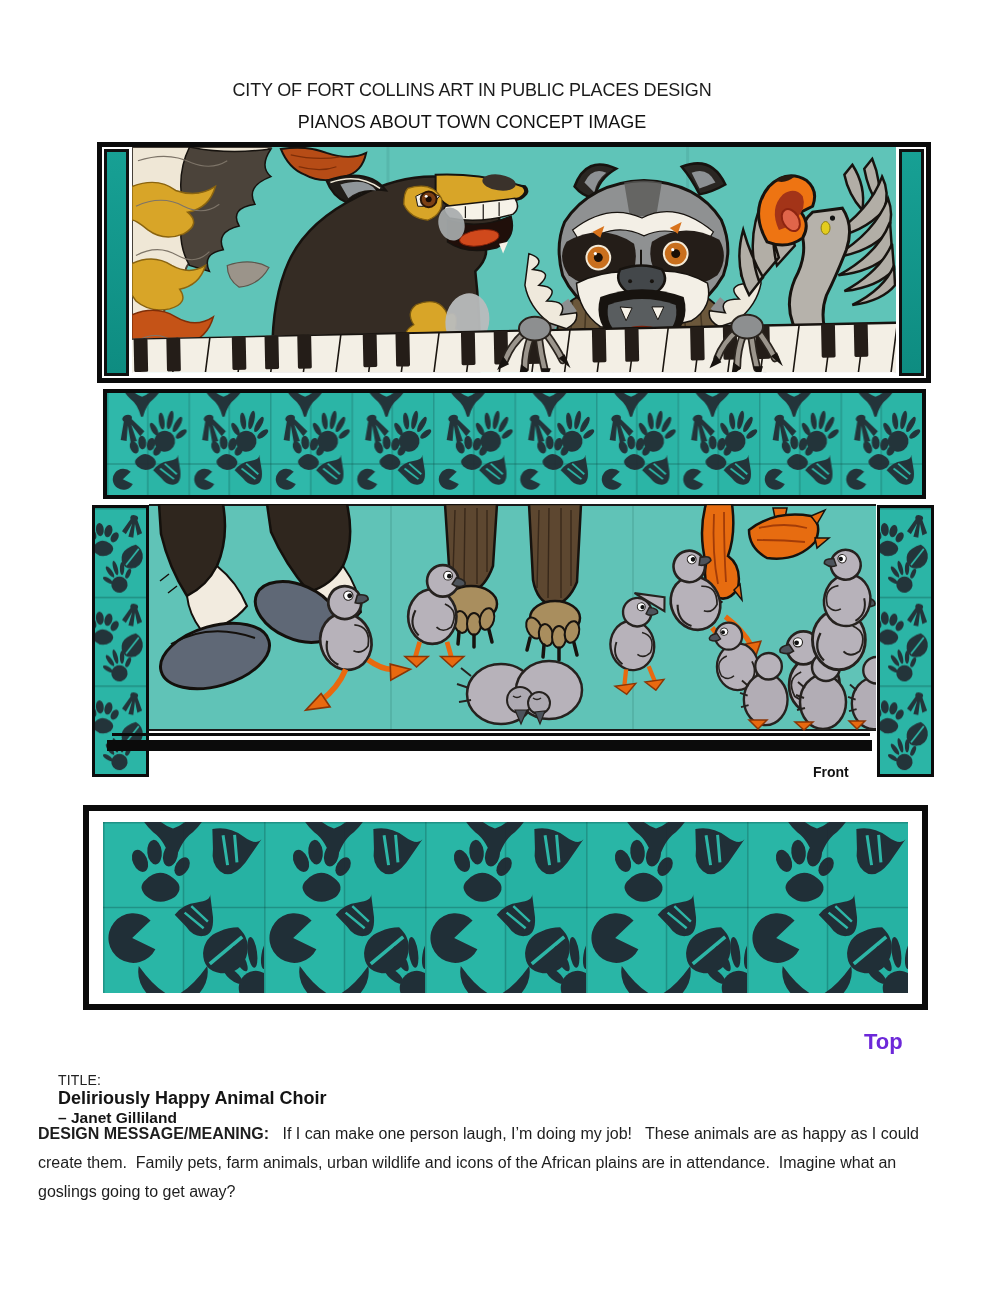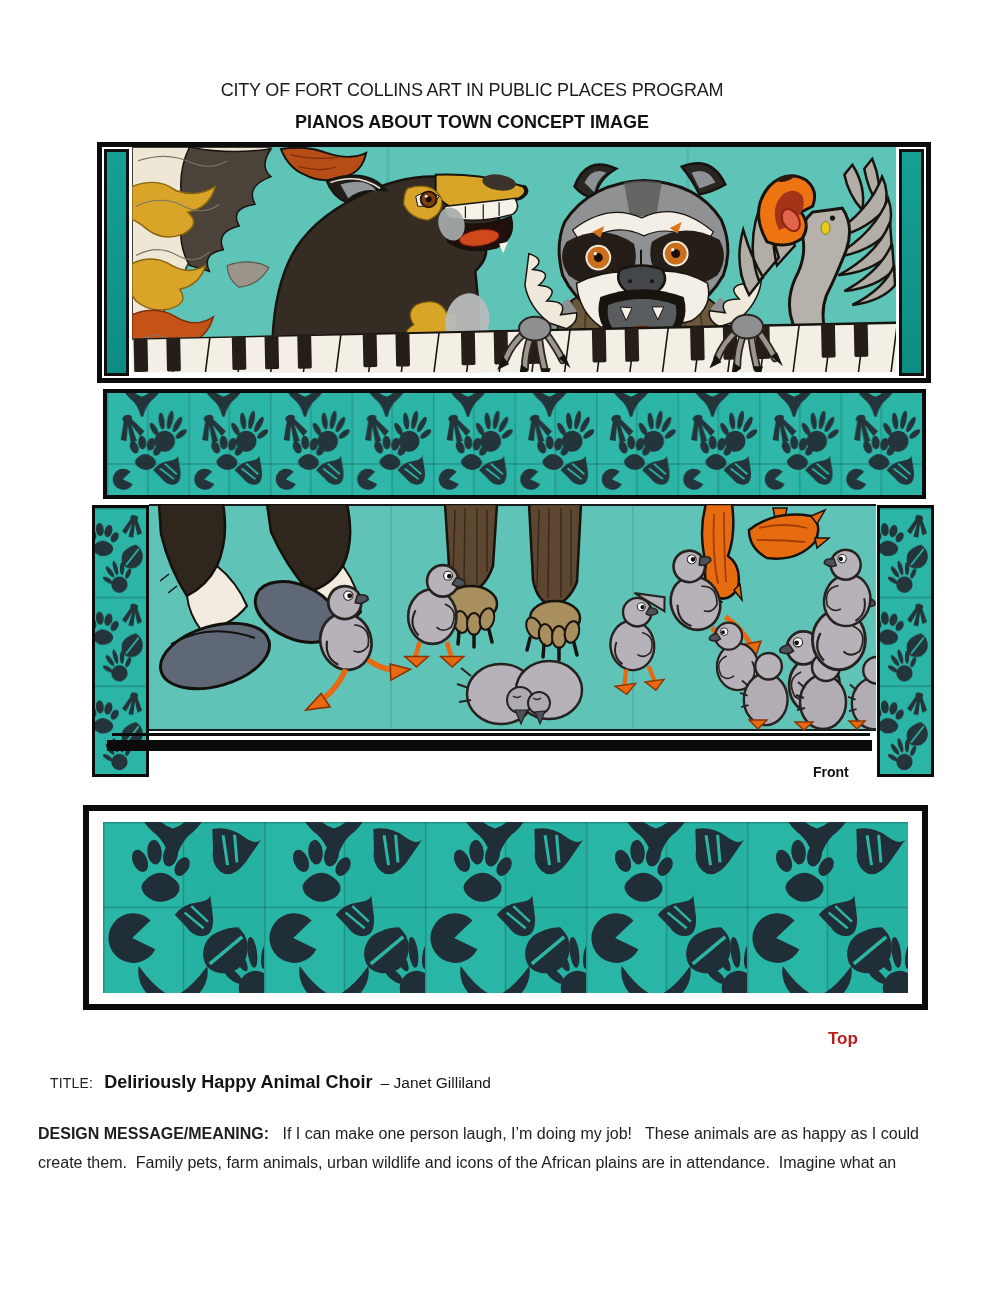--- a/index.html
+++ b/index.html
@@ -1,43 +1,43 @@
 <!DOCTYPE html>
 <html><head>
 <meta charset="utf-8">
 <style>
   html,body{margin:0;padding:0;background:#ffffff;}
   .page{position:relative;width:1000px;height:1294px;background:#ffffff;overflow:hidden;
         font-family:"Liberation Sans", sans-serif;color:#1c1c1c;}
   .abs{position:absolute;}
   .hdr1{top:80px;left:0;width:944px;text-align:center;font-size:18px;letter-spacing:-.2px;color:#1b1b1b;}
-  .hdr2{top:112px;left:0;width:944px;text-align:center;font-size:18px;font-weight:700;color:#111;}
+  .hdr2{top:112px;left:0;width:944px;text-align:center;font-size:18px;font-weight:400;color:#111;}
   .panel1{left:97px;top:142px;width:834px;height:241px;border:5px solid #0b0b0b;background:#fff;
           display:flex;box-sizing:border-box;}
   .cap{width:25px;margin:2px;background:linear-gradient(180deg,#17a094,#0e8c81);border:3px solid #101010;box-sizing:border-box;}
   .artwrap{flex:1;position:relative;margin:0 1px;}
   .artwrap svg{display:block;width:100%;height:100%;}
   .panel2{left:103px;top:389px;width:823px;height:110px;border:4px solid #0b0b0b;box-sizing:border-box;}
   .panel2 svg{display:block;width:100%;height:100%;}
   .leg{top:505px;width:57px;height:272px;border:3px solid #0b0b0b;box-sizing:border-box;background:#2bb5a6;}
   .leg svg{display:block;width:100%;height:100%;}
   .legL{left:92px;} .legR{left:877px;}
   .frontpic{left:149px;top:504px;width:727px;height:227px;}
   .frontpic svg{display:block;width:100%;height:100%;}
   .railline{left:112px;top:733px;width:758px;height:3px;background:#0b0b0b;}
   .railbar{left:107px;top:740px;width:765px;height:11px;background:#0b0b0b;}
   .flabel{left:813px;top:764px;font-size:14px;font-weight:700;color:#111;}
   .panel3{left:83px;top:805px;width:845px;height:205px;border:6px solid #0b0b0b;background:#fff;
           padding:11px 14px;box-sizing:border-box;}
   .panel3 svg{display:block;width:100%;height:100%;}
-  .tlabelpos{left:828px;top:1029px;font-size:17px;font-weight:700;color:#b91c1c;}
-  .titleline{left:50px;top:1072px;display:flex;align-items:baseline;}
+  .tlabelpos{left:864px;top:1029px;font-size:22px;font-weight:700;color:#6d28d9;}
+  .titleline{left:50px;top:1072px;display:flex;align-items:baseline;flex-direction:column;}
   .tlabel{font-size:14px;color:#222;letter-spacing:.2px;margin-right:11px;}
   .tname{font-size:18px;font-weight:700;color:#141414;}
-  .tartist{font-size:15.5px;font-weight:400;color:#141414;margin-left:8px;}
+  .tartist{font-size:15.5px;font-weight:700;color:#141414;margin-left:8px;}
   .message{left:38px;top:1119px;width:916px;font-size:16px;line-height:29px;color:#1d1d1d;}
   .mline{white-space:pre-wrap;}
   .b{font-weight:700;}
 </style>
 </head>
 <body>
 
 <svg width="0" height="0" style="position:absolute" aria-hidden="true">
 <defs>
 <g id="fp-paw">
@@ -85,21 +85,21 @@
 <g id="gosling-back">
   <ellipse cx="26" cy="50" rx="23" ry="27" fill="#b2adb5" stroke="#26221f" stroke-width="2.5"></ellipse>
   <circle cx="29" cy="15" r="14" fill="#b7b2ba" stroke="#26221f" stroke-width="2.5"></circle>
   <path d="M8 36 l-7 -6 M7 46 l-8 -3 M8 56 l-8 2" stroke="#26221f" stroke-width="2" fill="none"></path>
 </g>
 </defs>
 </svg>
 
 <div class="page">
 
-  <div class="abs hdr1">CITY OF FORT COLLINS ART IN PUBLIC PLACES PROGRAM</div>
+  <div class="abs hdr1">CITY OF FORT COLLINS ART IN PUBLIC PLACES DESIGN</div>
   <div class="abs hdr2">PIANOS ABOUT TOWN CONCEPT IMAGE</div>
 
   <div class="abs panel1">
     <div class="cap"></div>
     <div class="artwrap">
       <svg viewBox="0 0 770 234" preserveAspectRatio="none">
         <rect width="770" height="234" fill="#5fc4b8"></rect>
         <path d="M258 0 V234 M560 0 V234" stroke="rgba(0,40,35,.08)" stroke-width="3"></path>
 
         <g>
@@ -441,15 +441,16 @@
 
   <div class="abs titleline">
     <span class="tlabel">TITLE:</span>
     <span class="tname">Deliriously Happy Animal Choir</span>
     <span class="tartist">– Janet Gilliland</span>
   </div>
 
   <div class="abs message">
     <div class="mline"><span class="b">DESIGN MESSAGE/MEANING:</span><span>   If I can make one person laugh, I’m doing my job!   These animals are as happy as I could</span></div>
     <div class="mline">create them.  Family pets, farm animals, urban wildlife and icons of the African plains are in attendance.  Imagine what an</div>
+    <div class="mline">goslings going to get away?</div>
   </div>
 
 </div>
 
 </body></html>

